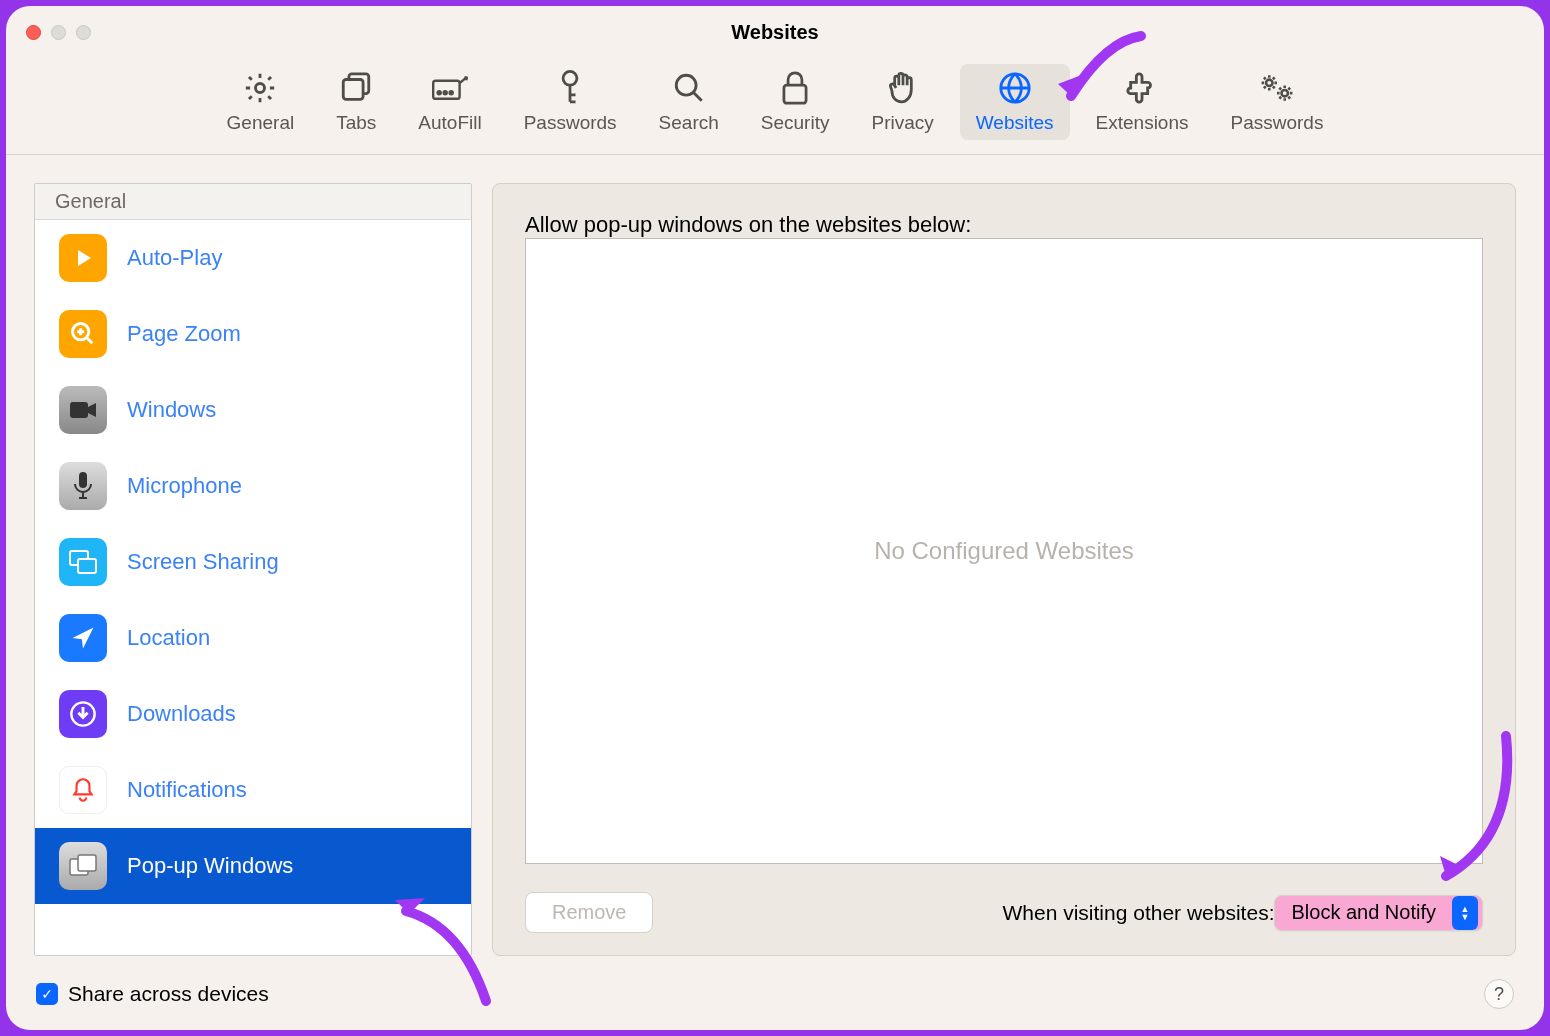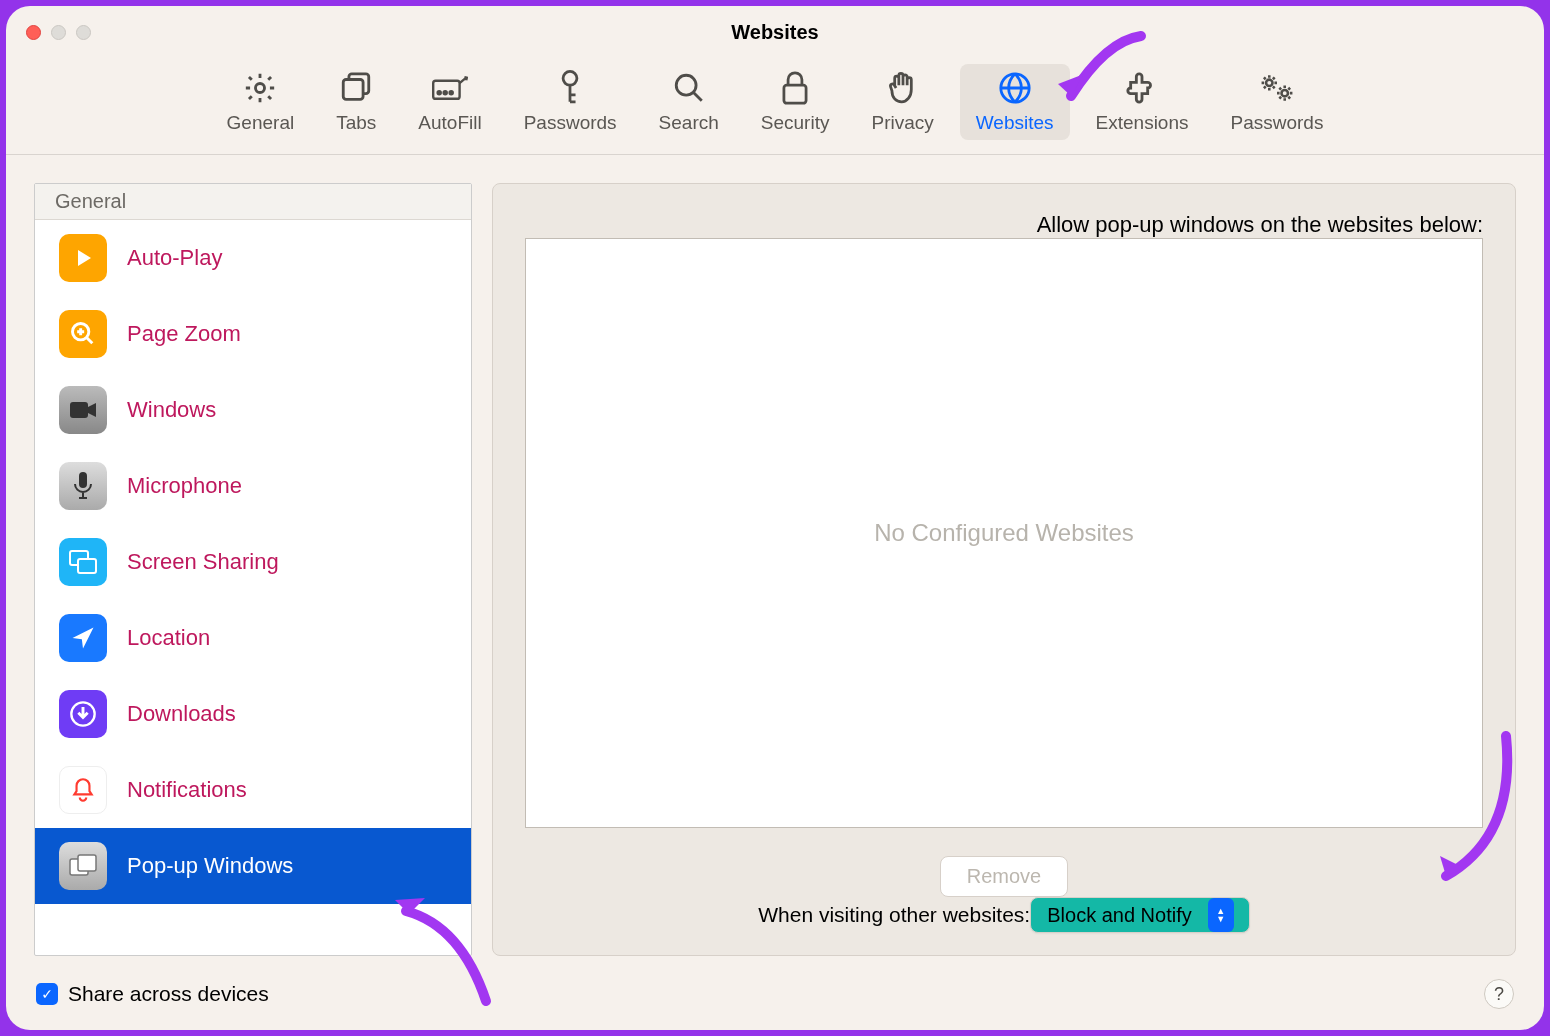--- a/index.html
+++ b/index.html
@@ -89,21 +89,21 @@
       padding: 6px 20px;
       color: #6d6a65;
       font-size: 20px;
     }
     .sidebar-item {
       display: flex;
       align-items: center;
       gap: 20px;
       padding: 14px 24px;
       font-size: 22px;
-      color: #be185d;
+      color: #3b82f6;
     }
     .sidebar-item.selected {
       background: #0858d0;
       color: #fff;
     }
     .si-icon {
       width: 48px; height: 48px;
       border-radius: 10px;
       display: flex; align-items: center; justify-content: center;
       flex-shrink: 0;
@@ -111,55 +111,54 @@
     .main-panel {
       flex: 1;
       background: #ede8e2;
       border: 1px solid #d7d0c9;
       border-radius: 8px;
       padding: 28px 32px 22px 32px;
       display: flex;
       flex-direction: column;
       position: relative;
     }
-    .panel-title { font-size: 22px; color: #000; margin-bottom: 0; text-align: right; }
+    .panel-title { font-size: 22px; color: #000; margin-bottom: 0; }
     .list-box {
       flex: 1;
       background: #fff;
       border: 1px solid #c2bcb4;
       display: flex;
       align-items: center;
       justify-content: center;
       color: #b7b3ac;
       font-size: 24px;
       margin-bottom: 28px;
     }
     .bottom-row {
       display: flex;
       align-items: center;
       justify-content: space-between;
-      flex-direction: column;
     }
     .remove-btn {
       background: #fff;
       border: 1px solid #d7d0c9;
       border-radius: 8px;
       padding: 8px 26px;
       font-size: 20px;
       color: #bcb7af;
     }
     .right-controls { display: flex; align-items: center; }
     .right-label { font-size: 21px; color: #000; }
     .select-btn {
       display: flex;
       align-items: center;
-      background: #14b8a6;
+      background: #f9a8d4;
       border: 1px solid #d7d0c9;
       border-radius: 8px;
-      padding: 0 15px 0 16px;
+      padding: 0 4px 0 16px;
       font-size: 20px;
       color: #000;
       overflow: hidden;
       box-shadow: 0 1px 2px rgba(0,0,0,0.05);
     }
     .select-arrows {
       background: #0a66ff;
       color: #fff;
       width: 26px; height: 34px;
       margin-left: 16px;

